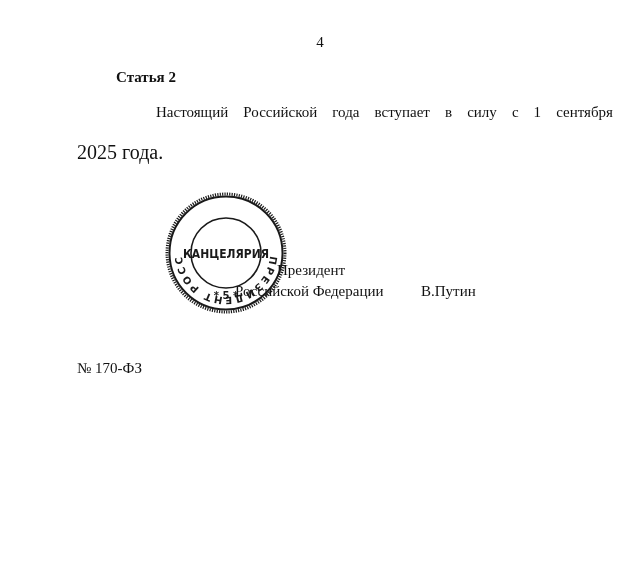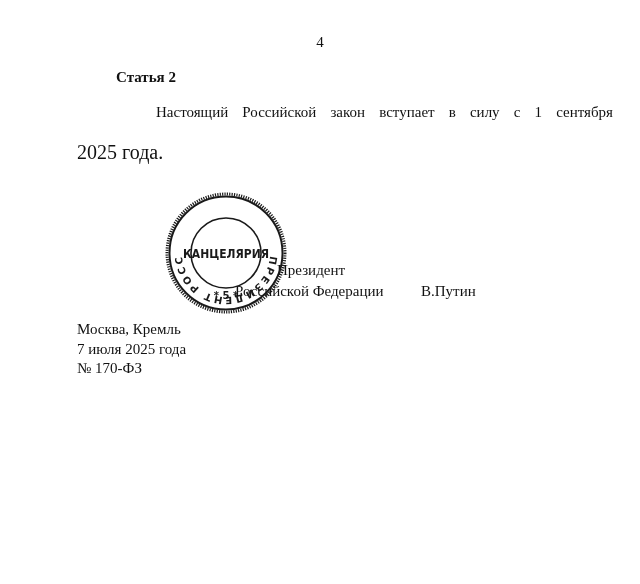--- a/index.html
+++ b/index.html
@@ -83,21 +83,21 @@
 
 <div class="page">
 
   <div class="abs page-number">4</div>
 
   <div class="abs article-heading">Статья 2</div>
 
   <div class="abs body-line-1">
     <span>Настоящий</span>
     <span>Российской</span>
-    <span>закон</span>
+    <span>года</span>
     <span>вступает</span>
     <span>в</span>
     <span>силу</span>
     <span>с</span>
     <span>1</span>
     <span>сентября</span>
   </div>
 
   <div class="abs body-line-2">2025 года.</div>
 
@@ -120,17 +120,15 @@
       <text font-family="'DejaVu Sans', sans-serif" font-size="10" font-weight="bold" fill="#1a1a1a" letter-spacing="2.2">
         <textPath href="#ringPath" startOffset="51%">ПРЕЗИДЕНТ РОССИЙСКОЙ ФЕДЕРАЦИИ</textPath>
       </text>
 
       <text x="62" y="67" text-anchor="middle" font-family="'DejaVu Sans Condensed', 'DejaVu Sans', sans-serif" font-size="13" font-weight="bold" fill="#1a1a1a" textLength="86" lengthAdjust="spacingAndGlyphs">КАНЦЕЛЯРИЯ</text>
 
       <text x="62" y="108" text-anchor="middle" font-family="'DejaVu Sans', sans-serif" font-size="10" font-weight="bold" fill="#1a1a1a">* 5 *</text>
     </svg>
   </div>
 
-  <div class="abs place">Москва, Кремль</div>
-  <div class="abs date">7 июля 2025 года</div>
   <div class="abs law-number">№ 170-ФЗ</div>
 
 </div>
 
 </body></html>

